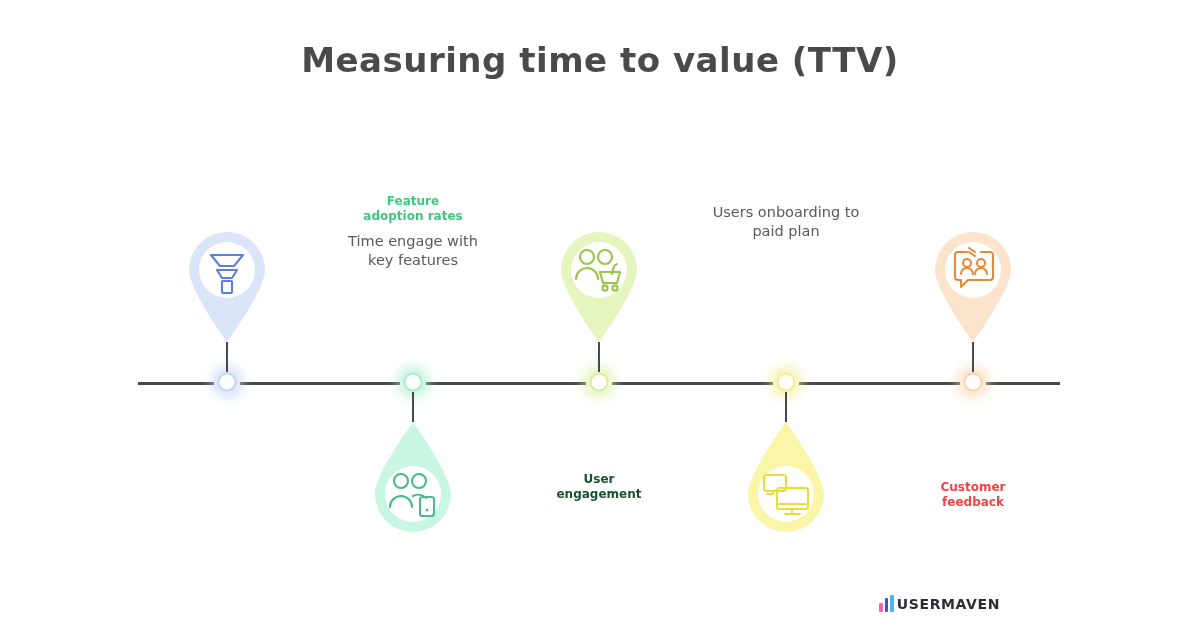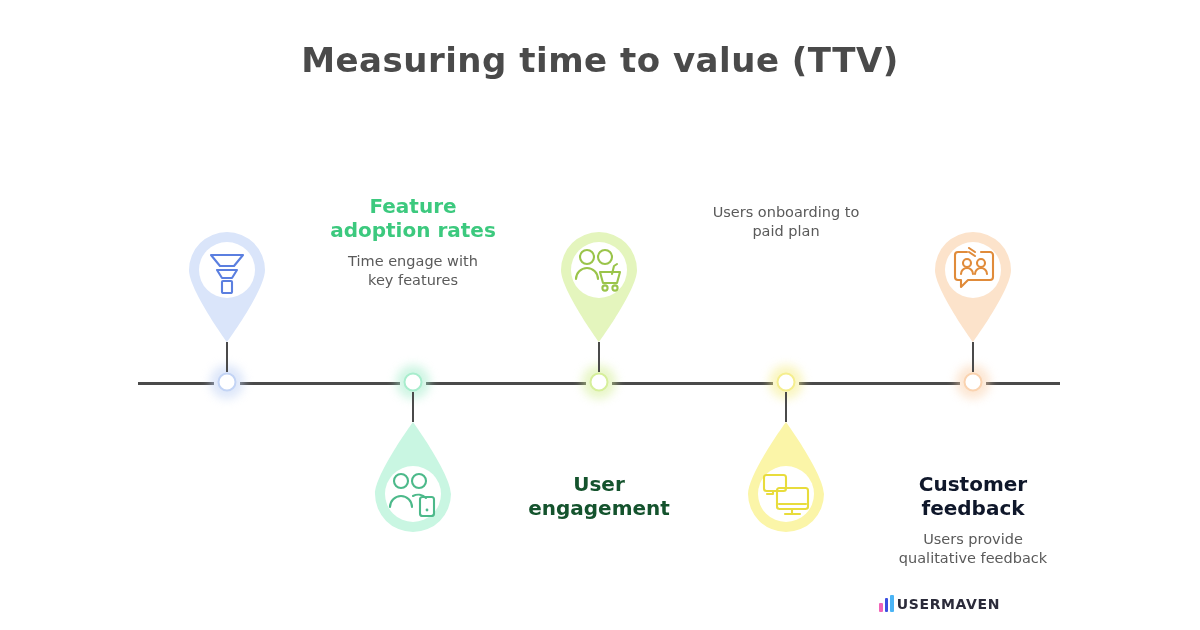--- a/index.html
+++ b/index.html
@@ -87,21 +87,21 @@
   }
   .pin svg { display: block; }
 
   
   .block {
     position: absolute;
     text-align: center;
   }
   .block .heading {
     font-family: "DejaVu Sans", sans-serif;
-    font-size: 20px;
+    font-size: 12px;
     font-weight: bold;
     line-height: 1.22;
     white-space: pre-line;
   }
   .block .desc {
     font-family: "DejaVu Sans", sans-serif;
     font-size: 14.5px;
     font-weight: normal;
     color: #5a5a5a;
     line-height: 1.32;
@@ -268,24 +268,22 @@
             <path fill="none" stroke="#e08b3a" stroke-width="2.1" stroke-linecap="round" stroke-linejoin="round" d="M20 5 H11 a3 3 0 0 0 -3 3 V30 a3 3 0 0 0 3 3 h3 v7 l7 -7 H43 a3 3 0 0 0 3 -3 V8 a3 3 0 0 0 -3 -3 H34"></path>
             <path fill="none" stroke="#e08b3a" stroke-width="2.1" stroke-linecap="round" stroke-linejoin="round" d="M28 5 l-6 -4 M22 5 l6 4"></path>
             <circle fill="none" stroke="#e08b3a" stroke-width="2.1" stroke-linecap="round" stroke-linejoin="round" cx="20" cy="16" r="4"></circle>
             <path fill="none" stroke="#e08b3a" stroke-width="2.1" stroke-linecap="round" stroke-linejoin="round" d="M14 27 a6 6 0 0 1 12 0"></path>
             <circle fill="none" stroke="#e08b3a" stroke-width="2.1" stroke-linecap="round" stroke-linejoin="round" cx="34" cy="16" r="4"></circle>
             <path fill="none" stroke="#e08b3a" stroke-width="2.1" stroke-linecap="round" stroke-linejoin="round" d="M28 27 a6 6 0 0 1 12 0"></path>
           </svg>
         </div>
       </div>
       <div class="block" style="width: 220px; left: 863px; top: 472px;">
-        <div class="heading" style="color: #0f172a;">Customer
+        <div class="heading" style="color: #ef4444; margin-top: 8px;">Customer
 feedback</div>
-        <div class="desc">Users provide
-qualitative feedback</div>
       </div>
     </div>
 
   <div id="logo">
     <div id="logo-bars">
         <div class="lbar" style="background: rgb(242, 100, 184); height: 9px;"></div>
         <div class="lbar" style="background: rgb(60, 79, 224); height: 14px;"></div>
         <div class="lbar" style="background: rgb(75, 180, 245); height: 17px;"></div>
       </div>
     <div id="logo-text">USERMAVEN</div>

